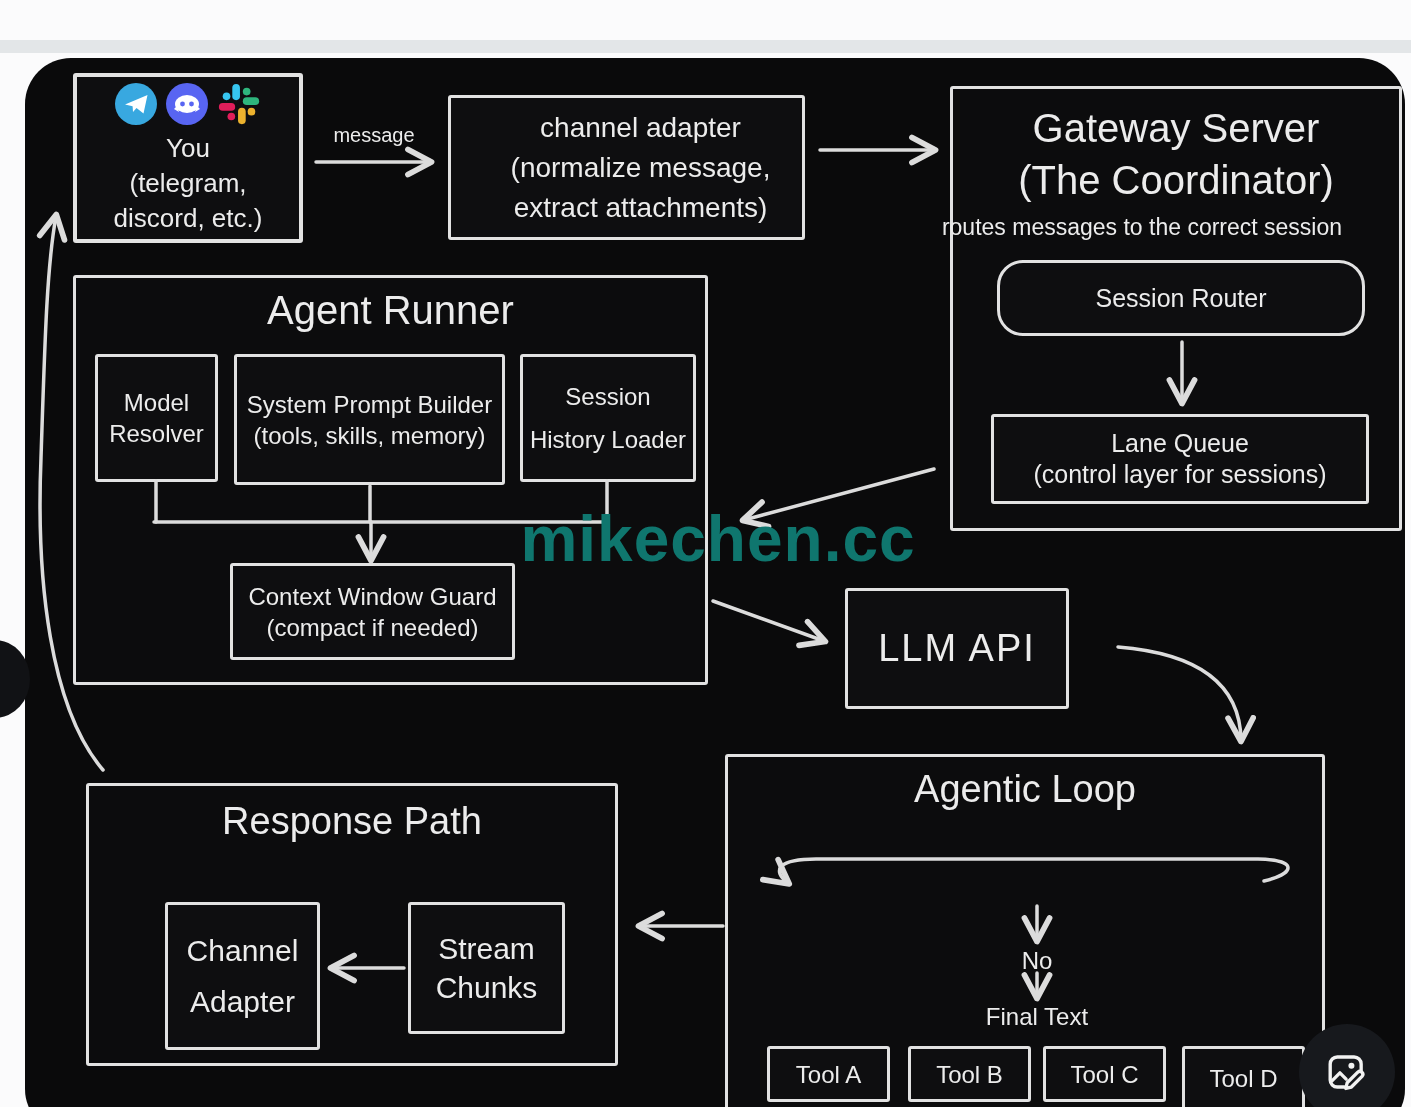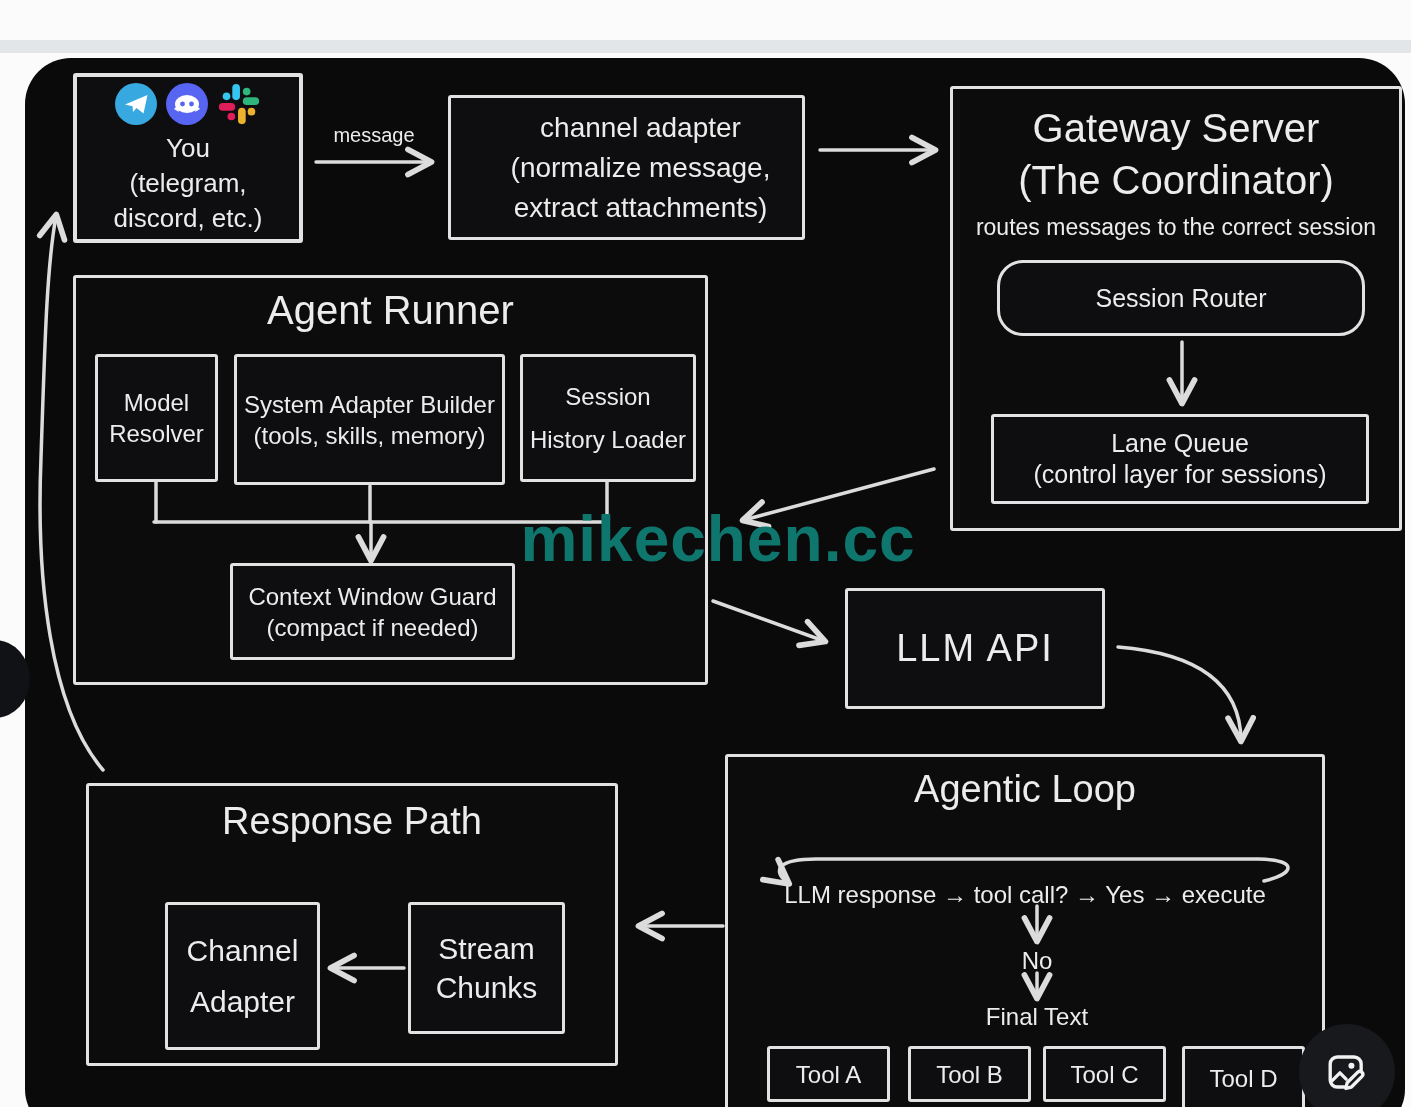--- a/index.html
+++ b/index.html
@@ -91,51 +91,50 @@
 
   <div class="box" style="left:448px;top:55px;width:357px;height:145px;font-size:28px;line-height:40px;padding-left:28px;">
     <div>channel adapter</div>
     <div>(normalize message,</div>
     <div>extract attachments)</div>
   </div>
 
   <div class="box container-box" style="left:950px;top:46px;width:452px;height:445px;"></div>
   <div class="txt" style="left:950px;top:62px;width:452px;font-size:40px;line-height:52px;">Gateway Server</div>
   <div class="txt" style="left:950px;top:114px;width:452px;font-size:40px;line-height:52px;">(The Coordinator)</div>
-  <div class="txt" style="left:950px;top:174px;width:452px;font-size:23px;">routes messages to the correct session</div>
+  <div class="txt" style="left:916px;top:174px;width:452px;font-size:23px;">routes messages to the correct session</div>
   <div class="box small" style="left:997px;top:220px;width:368px;height:76px;font-size:25px;border-radius:26px;">Session Router</div>
   <div class="box small" style="left:991px;top:374px;width:378px;height:90px;font-size:25px;">
     <div>Lane Queue</div>
     <div>(control layer for sessions)</div>
   </div>
 
   <div class="box container-box" style="left:73px;top:235px;width:635px;height:410px;"></div>
   <div class="txt" style="left:73px;top:248px;width:635px;font-size:40px;">Agent Runner</div>
   <div class="box small" style="left:95px;top:314px;width:123px;height:128px;">
     <div>Model</div>
     <div>Resolver</div>
   </div>
   <div class="box small" style="left:234px;top:314px;width:271px;height:131px;">
-    <div>System Adapter Builder</div>
+    <div>System Prompt Builder</div>
     <div>(tools, skills, memory)</div>
   </div>
   <div class="box small" style="left:520px;top:314px;width:176px;height:128px;gap:12px;">
     <div>Session</div>
     <div>History Loader</div>
   </div>
   <div class="box small" style="left:230px;top:523px;width:285px;height:97px;">
     <div>Context Window Guard</div>
     <div>(compact if needed)</div>
   </div>
 
-  <div class="box" style="left:845px;top:548px;width:260px;height:121px;font-size:38px;letter-spacing:2px;">LLM API</div>
+  <div class="box" style="left:845px;top:548px;width:224px;height:121px;font-size:38px;letter-spacing:2px;">LLM API</div>
 
   <div class="box container-box" style="left:725px;top:714px;width:600px;height:367px;"></div>
   <div class="txt" style="left:725px;top:728px;width:600px;font-size:38px;">Agentic Loop</div>
-  <div class="txt" style="left:735px;top:841px;width:580px;font-size:24px;">LLM response → tool call? → Yes → execute</div>
   <div class="txt" style="left:1005px;top:907px;width:64px;font-size:24px;">No</div>
   <div class="txt" style="left:963px;top:963px;width:148px;font-size:24px;">Final Text</div>
   <div class="box small" style="left:767px;top:1006px;width:123px;height:56px;">Tool A</div>
   <div class="box small" style="left:908px;top:1006px;width:123px;height:56px;">Tool B</div>
   <div class="box small" style="left:1043px;top:1006px;width:123px;height:56px;">Tool C</div>
   <div class="box small" style="left:1182px;top:1006px;width:123px;height:64px;">Tool D</div>
 
   <div class="box container-box" style="left:86px;top:743px;width:532px;height:283px;"></div>
   <div class="txt" style="left:86px;top:760px;width:532px;font-size:38px;">Response Path</div>
   <div class="box" style="left:165px;top:862px;width:155px;height:148px;font-size:30px;line-height:39px;gap:12px;">

